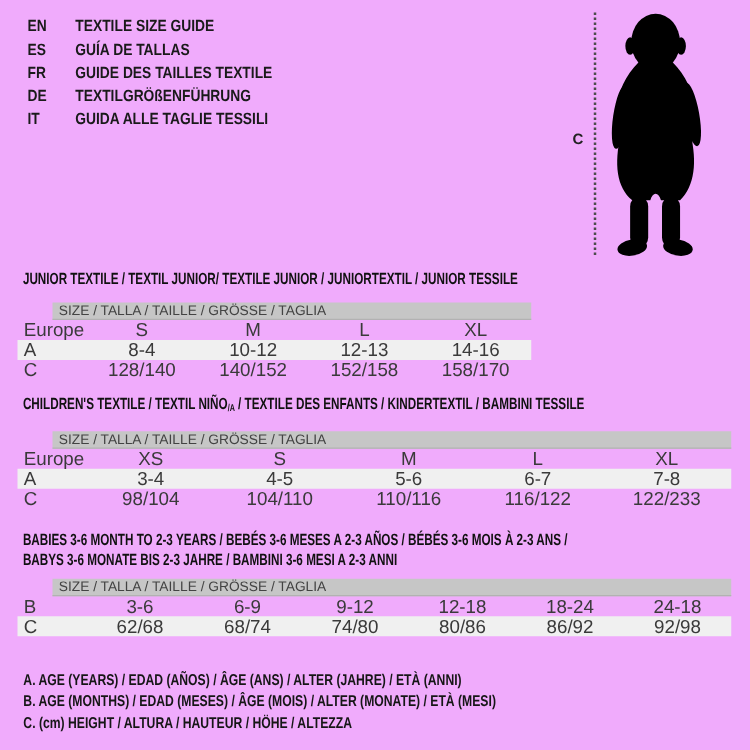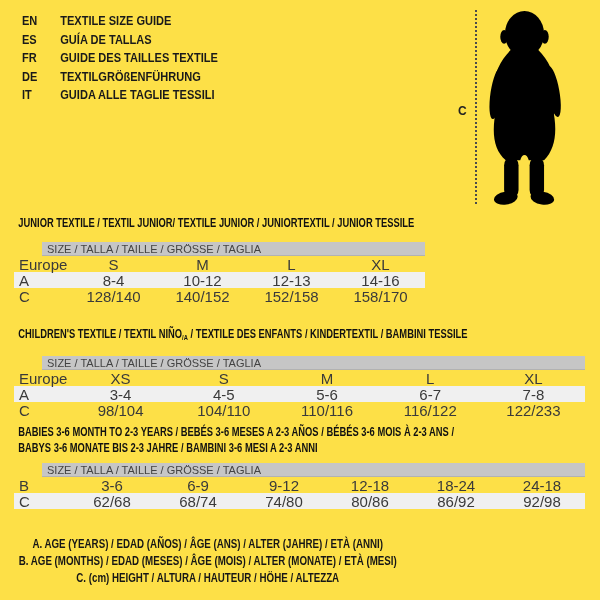--- a/index.html
+++ b/index.html
@@ -1,16 +1,16 @@
 <!DOCTYPE html>
 <html><head>
 <meta charset="utf-8">
 <style>
   html,body{margin:0;padding:0;background:#fff;}
-  .canvas{position:relative;width:600px;height:600px;background:#fde047;overflow:hidden;
+  .canvas{position:relative;width:600px;height:600px;background:#f0abfc;overflow:hidden;
           font-family:"Liberation Sans", sans-serif;color:#1a1a1a;}
 
   
   .langs{position:absolute;left:22px;top:12px;}
   .lang-row{display:flex;height:18.5px;line-height:18.5px;font-size:13px;font-weight:bold;
             transform:scaleX(0.85);transform-origin:left center;white-space:nowrap;}
   .lang-row .code{width:45px;flex:0 0 45px;}
 
   
   .dotted{position:absolute;left:475px;top:10px;height:194px;width:0;border-left:2px dotted #4b4b4b;}
@@ -23,21 +23,21 @@
              transform:scaleX(0.72);transform-origin:left top;padding-left:6px;}
   .tbl-title sub{font-size:8px;vertical-align:-2px;}
   .bar{height:14px;line-height:14px;background:#c6c6c6;border-bottom:1px solid #b2b2b2;
        padding-left:5px;font-size:11px;color:#434343;white-space:nowrap;box-sizing:border-box;margin-left:28px;}
   .trow{display:flex;height:16px;align-items:center;font-size:15px;color:#3a3a3a;}
   .trow.alt{background:#f0f0f0;}
   .trow .rlbl{width:55px;flex:0 0 55px;padding-left:5px;box-sizing:border-box;}
   .trow .v{flex:1;text-align:center;}
 
   
-  .legend{position:absolute;left:14px;top:536px;text-align:center;}
+  .legend{position:absolute;left:14px;top:536px;}
   .legend-line{font-size:12.5px;font-weight:bold;line-height:17px;white-space:nowrap;color:#161616;
                transform:scaleX(0.78);transform-origin:left top;padding-left:6px;}
 </style>
 </head>
 <body>
 
 <div class="canvas">
 
   <div class="langs">
     <div class="lang-row">
@@ -99,21 +99,21 @@
       <div class="trow">
         <span class="rlbl">C</span>
         <span class="v">128/140</span>
         <span class="v">140/152</span>
         <span class="v">152/158</span>
         <span class="v">158/170</span>
       </div>
     </div>
   </div>
 
-  <div class="section" style="top:327px;width:571px;">
+  <div class="section" style="top:316px;width:571px;">
     <div class="tbl-title" style="line-height:13px;"><span>CHILDREN'S TEXTILE / TEXTIL NIÑO</span><sub>/A</sub><span> / TEXTILE DES ENFANTS / KINDERTEXTIL / BAMBINI TESSILE</span></div>
     <div style="margin-top:12px;">
       <div class="bar">SIZE / TALLA / TAILLE / GRÖSSE / TAGLIA</div>
       <div class="trow">
         <span class="rlbl">Europe</span>
         <span class="v">XS</span>
         <span class="v">S</span>
         <span class="v">M</span>
         <span class="v">L</span>
         <span class="v">XL</span>

